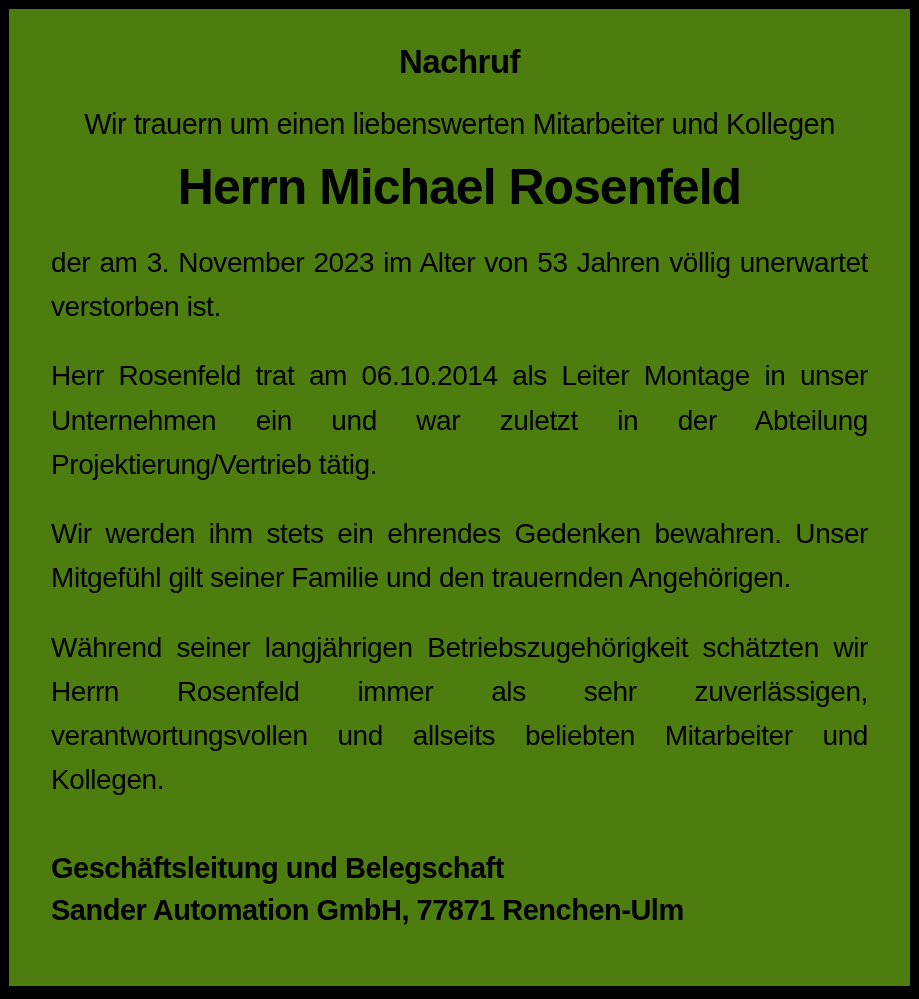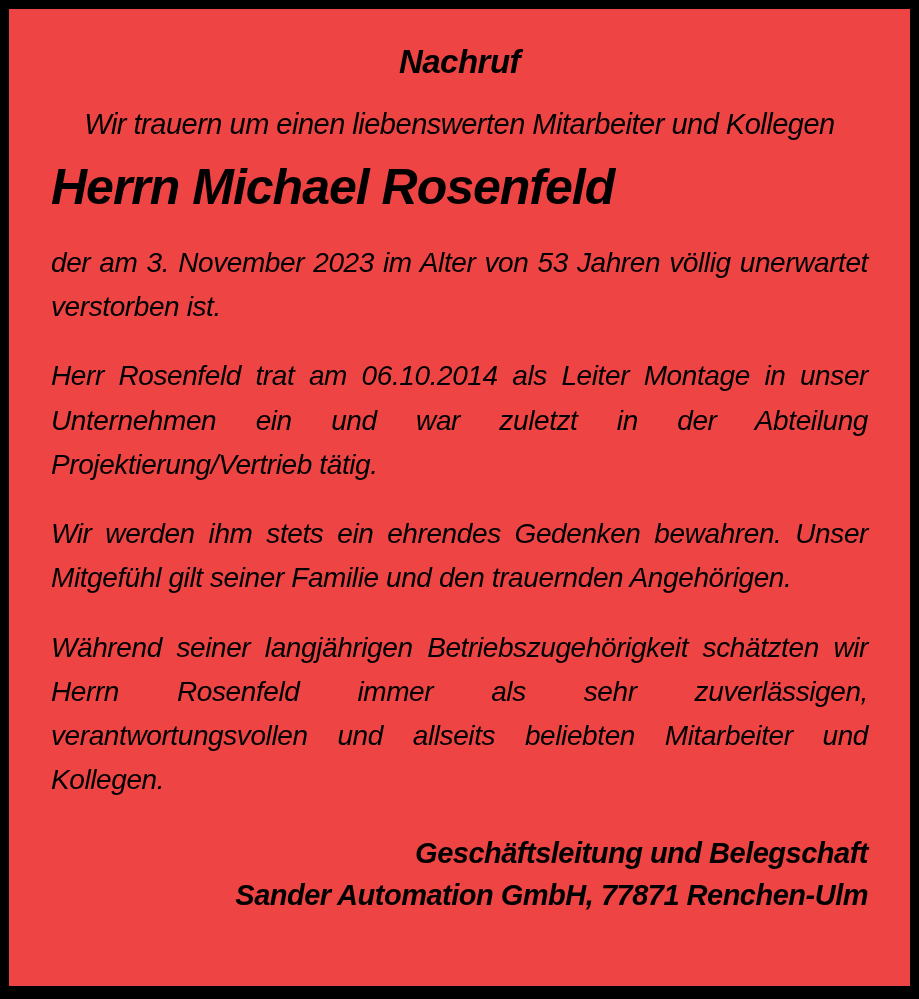--- a/index.html
+++ b/index.html
@@ -8,25 +8,24 @@
     padding: 0;
     background: #ffffff;
   }
   .obituary-card {
     width: 919px;
     height: 999px;
     box-sizing: border-box;
     border-style: solid;
     border-color: #000000;
     border-width: 9px 9px 13px 9px;
-    background: #ef4444;
+    background: #4d7c0f;
     font-family: "Liberation Sans", sans-serif;
     color: #000000;
     overflow: hidden;
-    font-style: italic;
   }
   .content {
     box-sizing: border-box;
     width: 100%;
     height: 100%;
     padding: 28px 42px 20px 42px;
   }
   .notice-title {
     text-align: center;
     font-size: 33px;
@@ -34,39 +33,40 @@
     letter-spacing: -0.5px;
     margin: 6px 0 0 0;
   }
   .intro-line {
     text-align: center;
     font-size: 29px;
     letter-spacing: -0.5px;
     margin: 27px 0 8px 0;
   }
   .deceased-name {
+    text-align: center;
     font-size: 50px;
     font-weight: bold;
     letter-spacing: -1px;
     margin: 17px 0 0 0;
   }
   .body-paragraph {
     font-size: 28px;
     letter-spacing: -0.4px;
     line-height: 1.58;
     text-align: justify;
     text-align-last: left;
     margin: 25px 0 0 0;
   }
   .body-paragraph:first-of-type {
     margin-top: 22px;
   }
   .signature {
-    margin-top: 29px;
-    text-align: right;
+    margin-top: 44px;
+    text-align: left;
     font-weight: bold;
     font-size: 29px;
     letter-spacing: -0.5px;
     line-height: 1.48;
   }
 </style>
 </head>
 <body>
 
 <div class="obituary-card">

